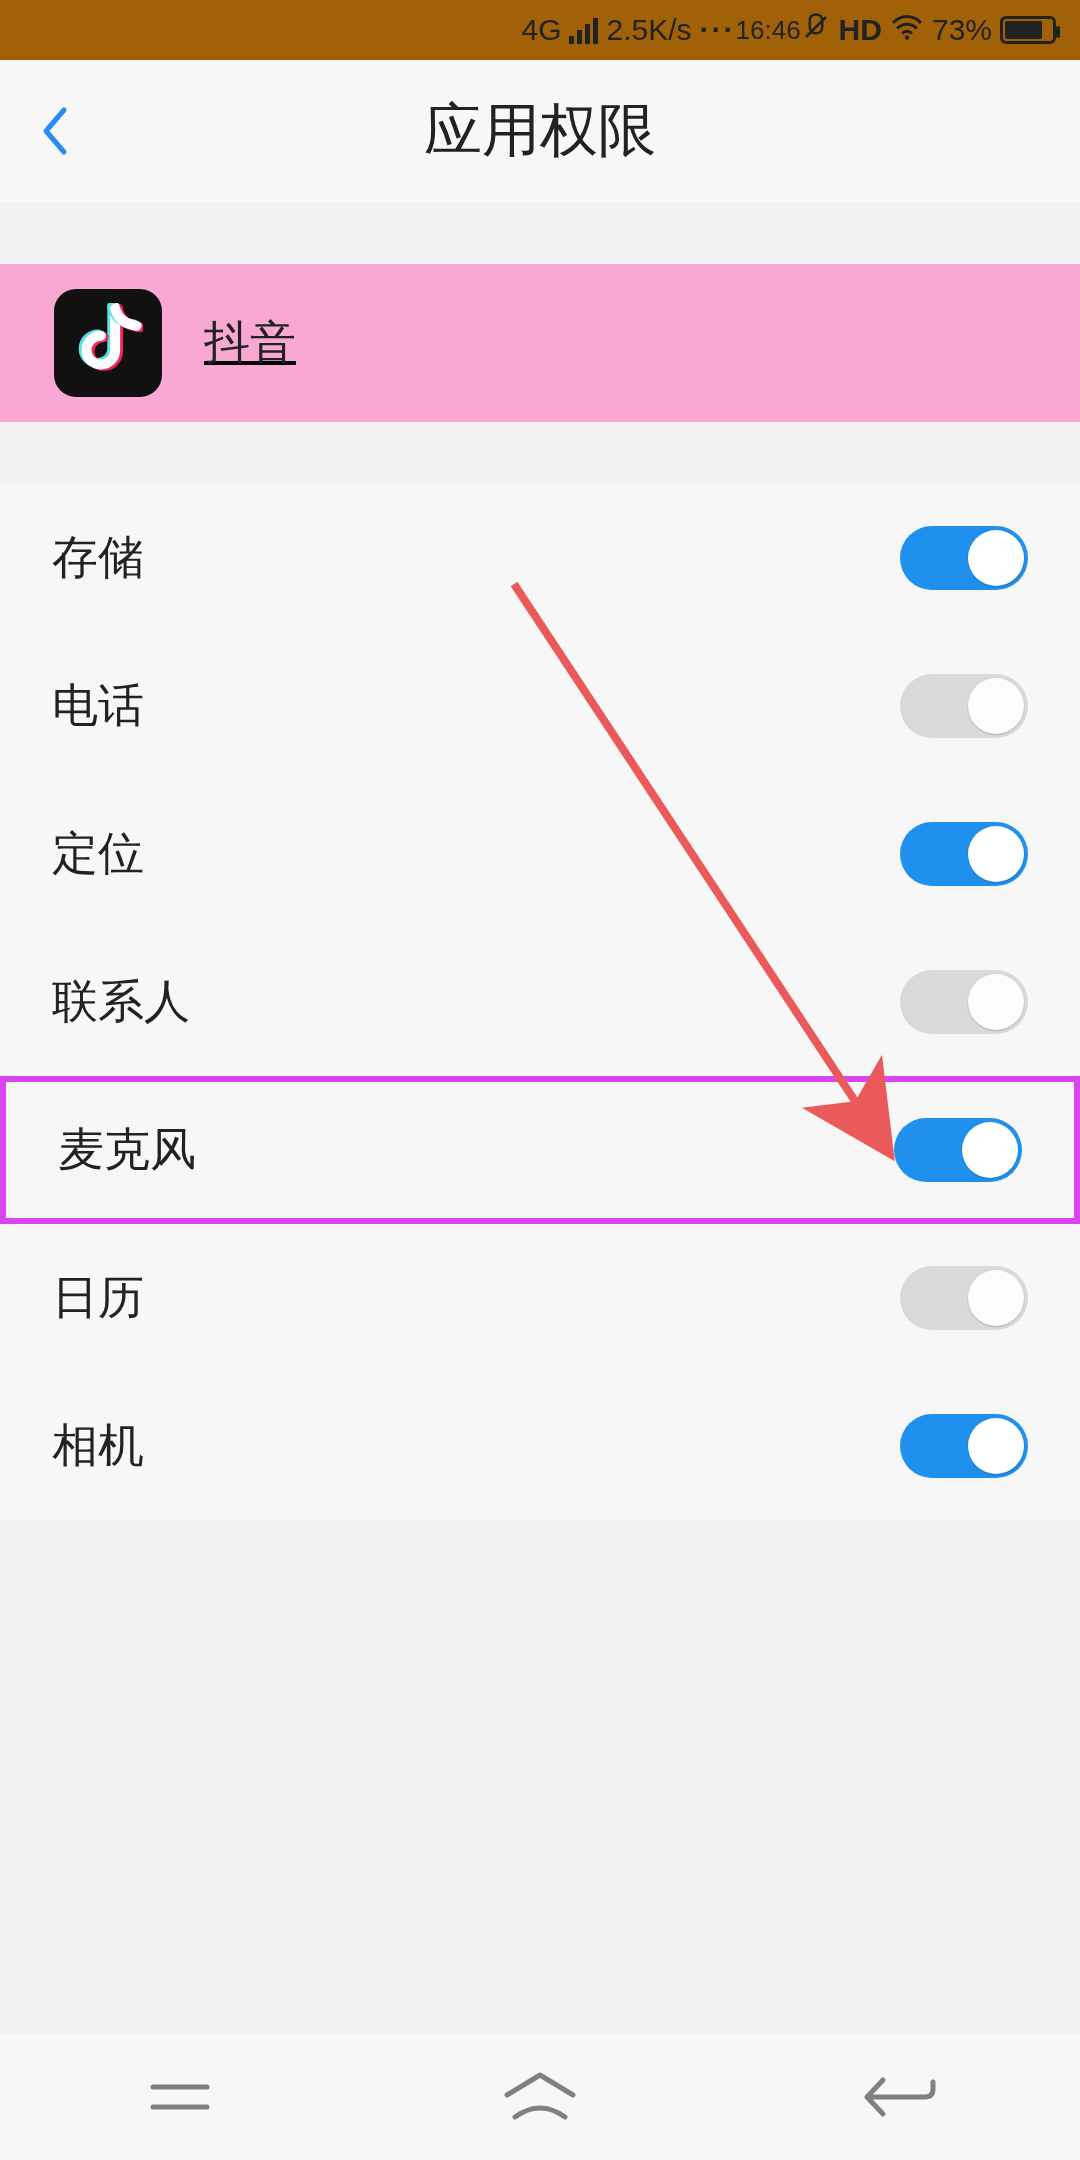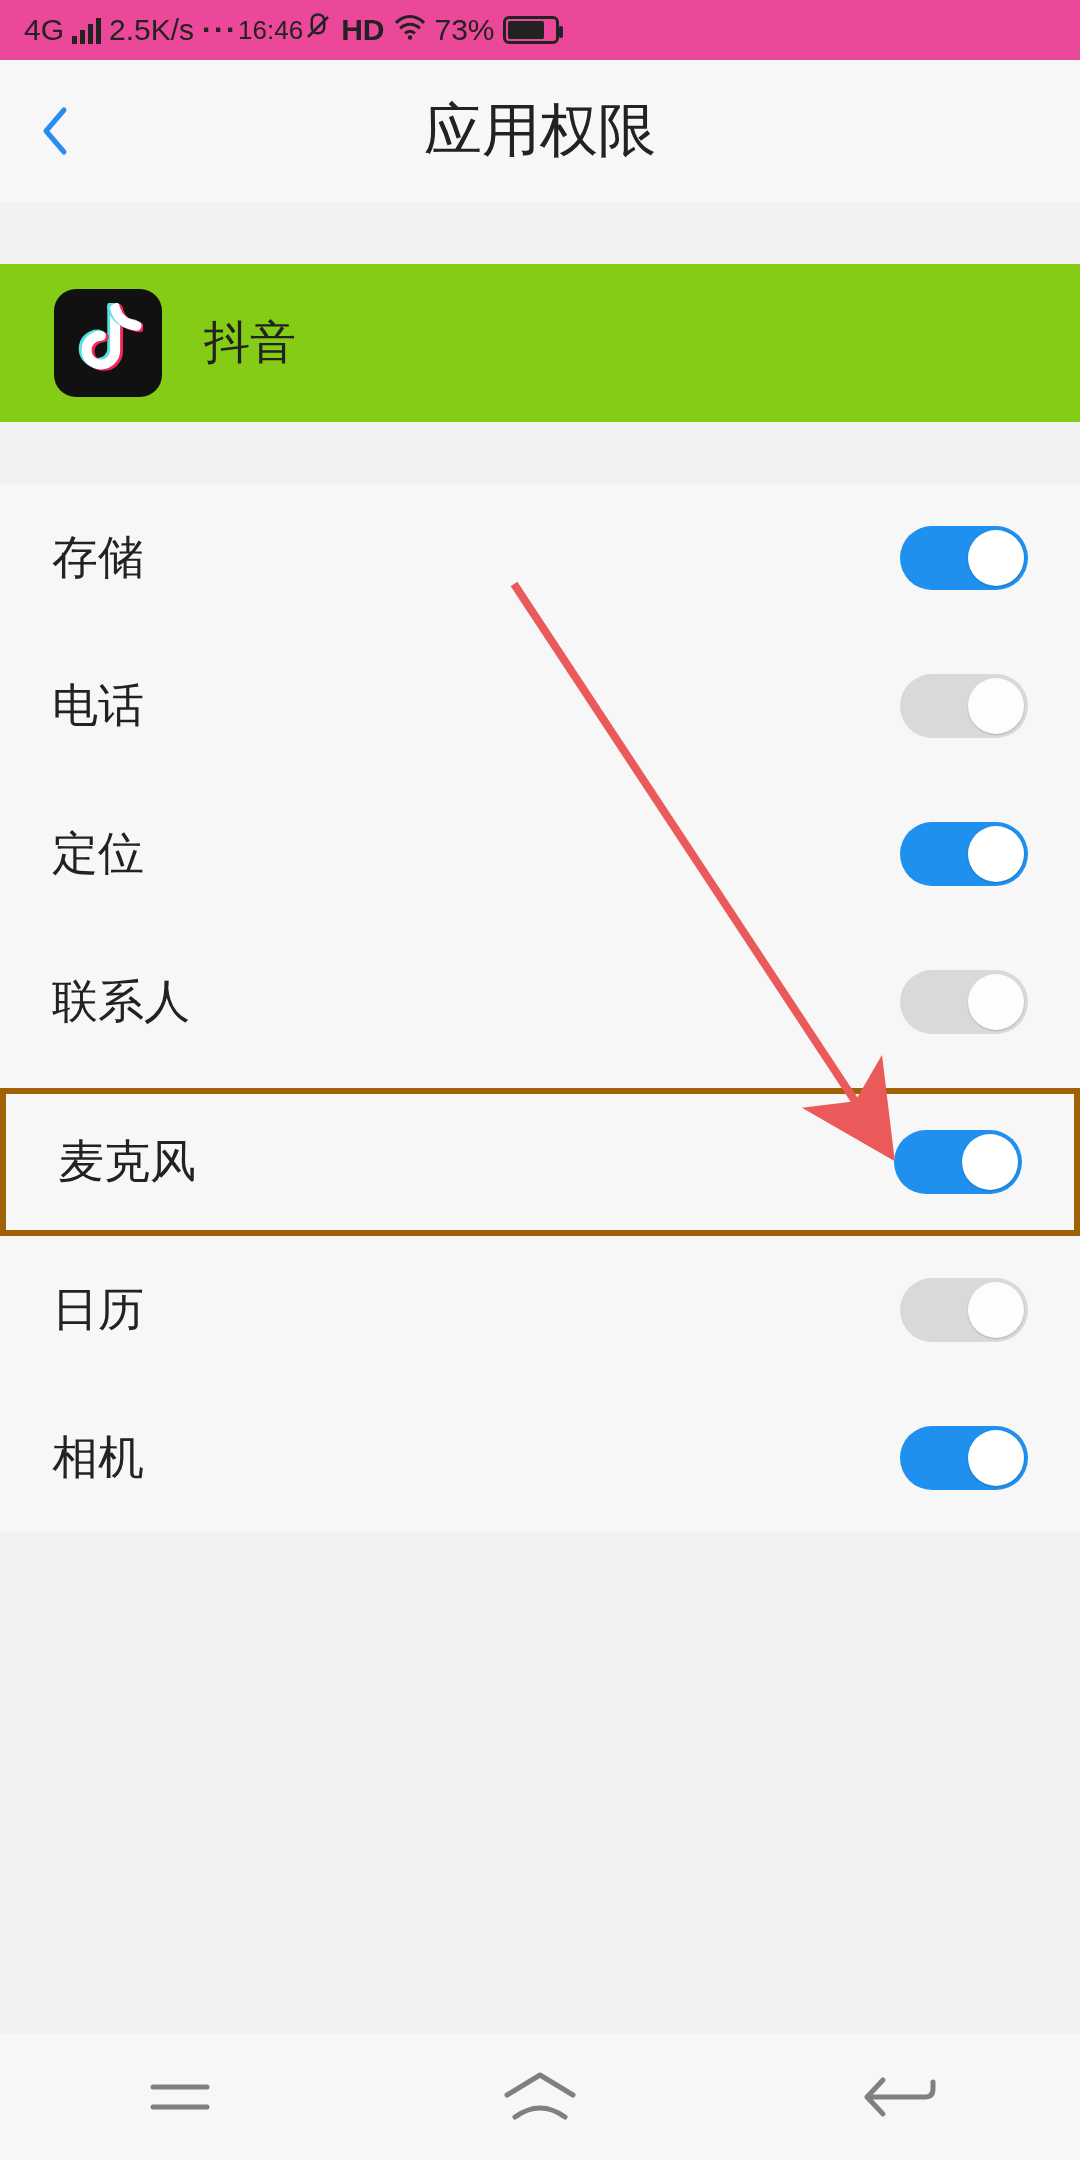--- a/index.html
+++ b/index.html
@@ -7,24 +7,24 @@
       width: 1080px;
       height: 2160px;
       font-family: -apple-system, "Helvetica Neue", Arial, sans-serif;
       background: #f2f2f2;
       position: relative;
       overflow: hidden;
     }
     
     .statusbar {
       height: 60px;
-      background: #ec4899;
+      background: #a16207;
       display: flex;
       align-items: center;
-      justify-content: flex-start;
+      justify-content: flex-end;
       padding: 4px 24px;
       font-size: 30px;
       color: #222;
     }
     .statusbar .left, .statusbar .right { display: flex; align-items: center; gap: 8px; }
     .signal-bars { display: inline-flex; align-items: flex-end; gap: 3px; height: 28px; }
     .signal-bars span { display: block; width: 5px; background: #222; }
     .signal-bars span:nth-child(1){height:8px}
     .signal-bars span:nth-child(2){height:14px}
     .signal-bars span:nth-child(3){height:20px}
@@ -47,44 +47,44 @@
       position: relative;
     }
     .header .back {
       position: absolute; left: 40px; top: 50%; transform: translateY(-50%);
       width: 30px; height: 50px;
     }
     .header .title { font-size: 58px; color: #222; font-weight: 500;}
     
     .app-row {
       margin-top: 62px;
-      background: #84cc16;
+      background: #f9a8d4;
       height: 158px;
       display: flex; align-items: center;
       padding: 0 54px;
       gap: 42px;
+      text-decoration: underline;
     }
     .app-row .icon {
       width: 108px; height: 108px; border-radius: 22px; background: #111;
       display:flex; align-items:center; justify-content:center;
     }
     .app-row .name { font-size: 46px; color: #222; }
     
     .list { margin-top: 62px; background: #f7f7f7; }
     .item {
       height: 148px;
       display: flex; align-items: center; justify-content: space-between;
       padding: 0 52px;
       position: relative;
       gap: 8px;
     }
     .item .label { font-size: 46px; color: #222; }
     .item.highlighted {
-      border: 6px solid #a16207;
-      margin-top: 12px;
+      border: 6px solid #d946ef;
     }
     .toggle {
       width: 128px; height: 64px; border-radius: 40px; position: relative;
     }
     .toggle.on { background: #1f90ee; }
     .toggle.off { background: #d9d9d9; }
     .toggle .knob {
       position: absolute; top: 4px; width: 56px; height: 56px;
       background: #fff; border-radius: 50%;
       box-shadow: 0 1px 2px rgba(0,0,0,.2);

